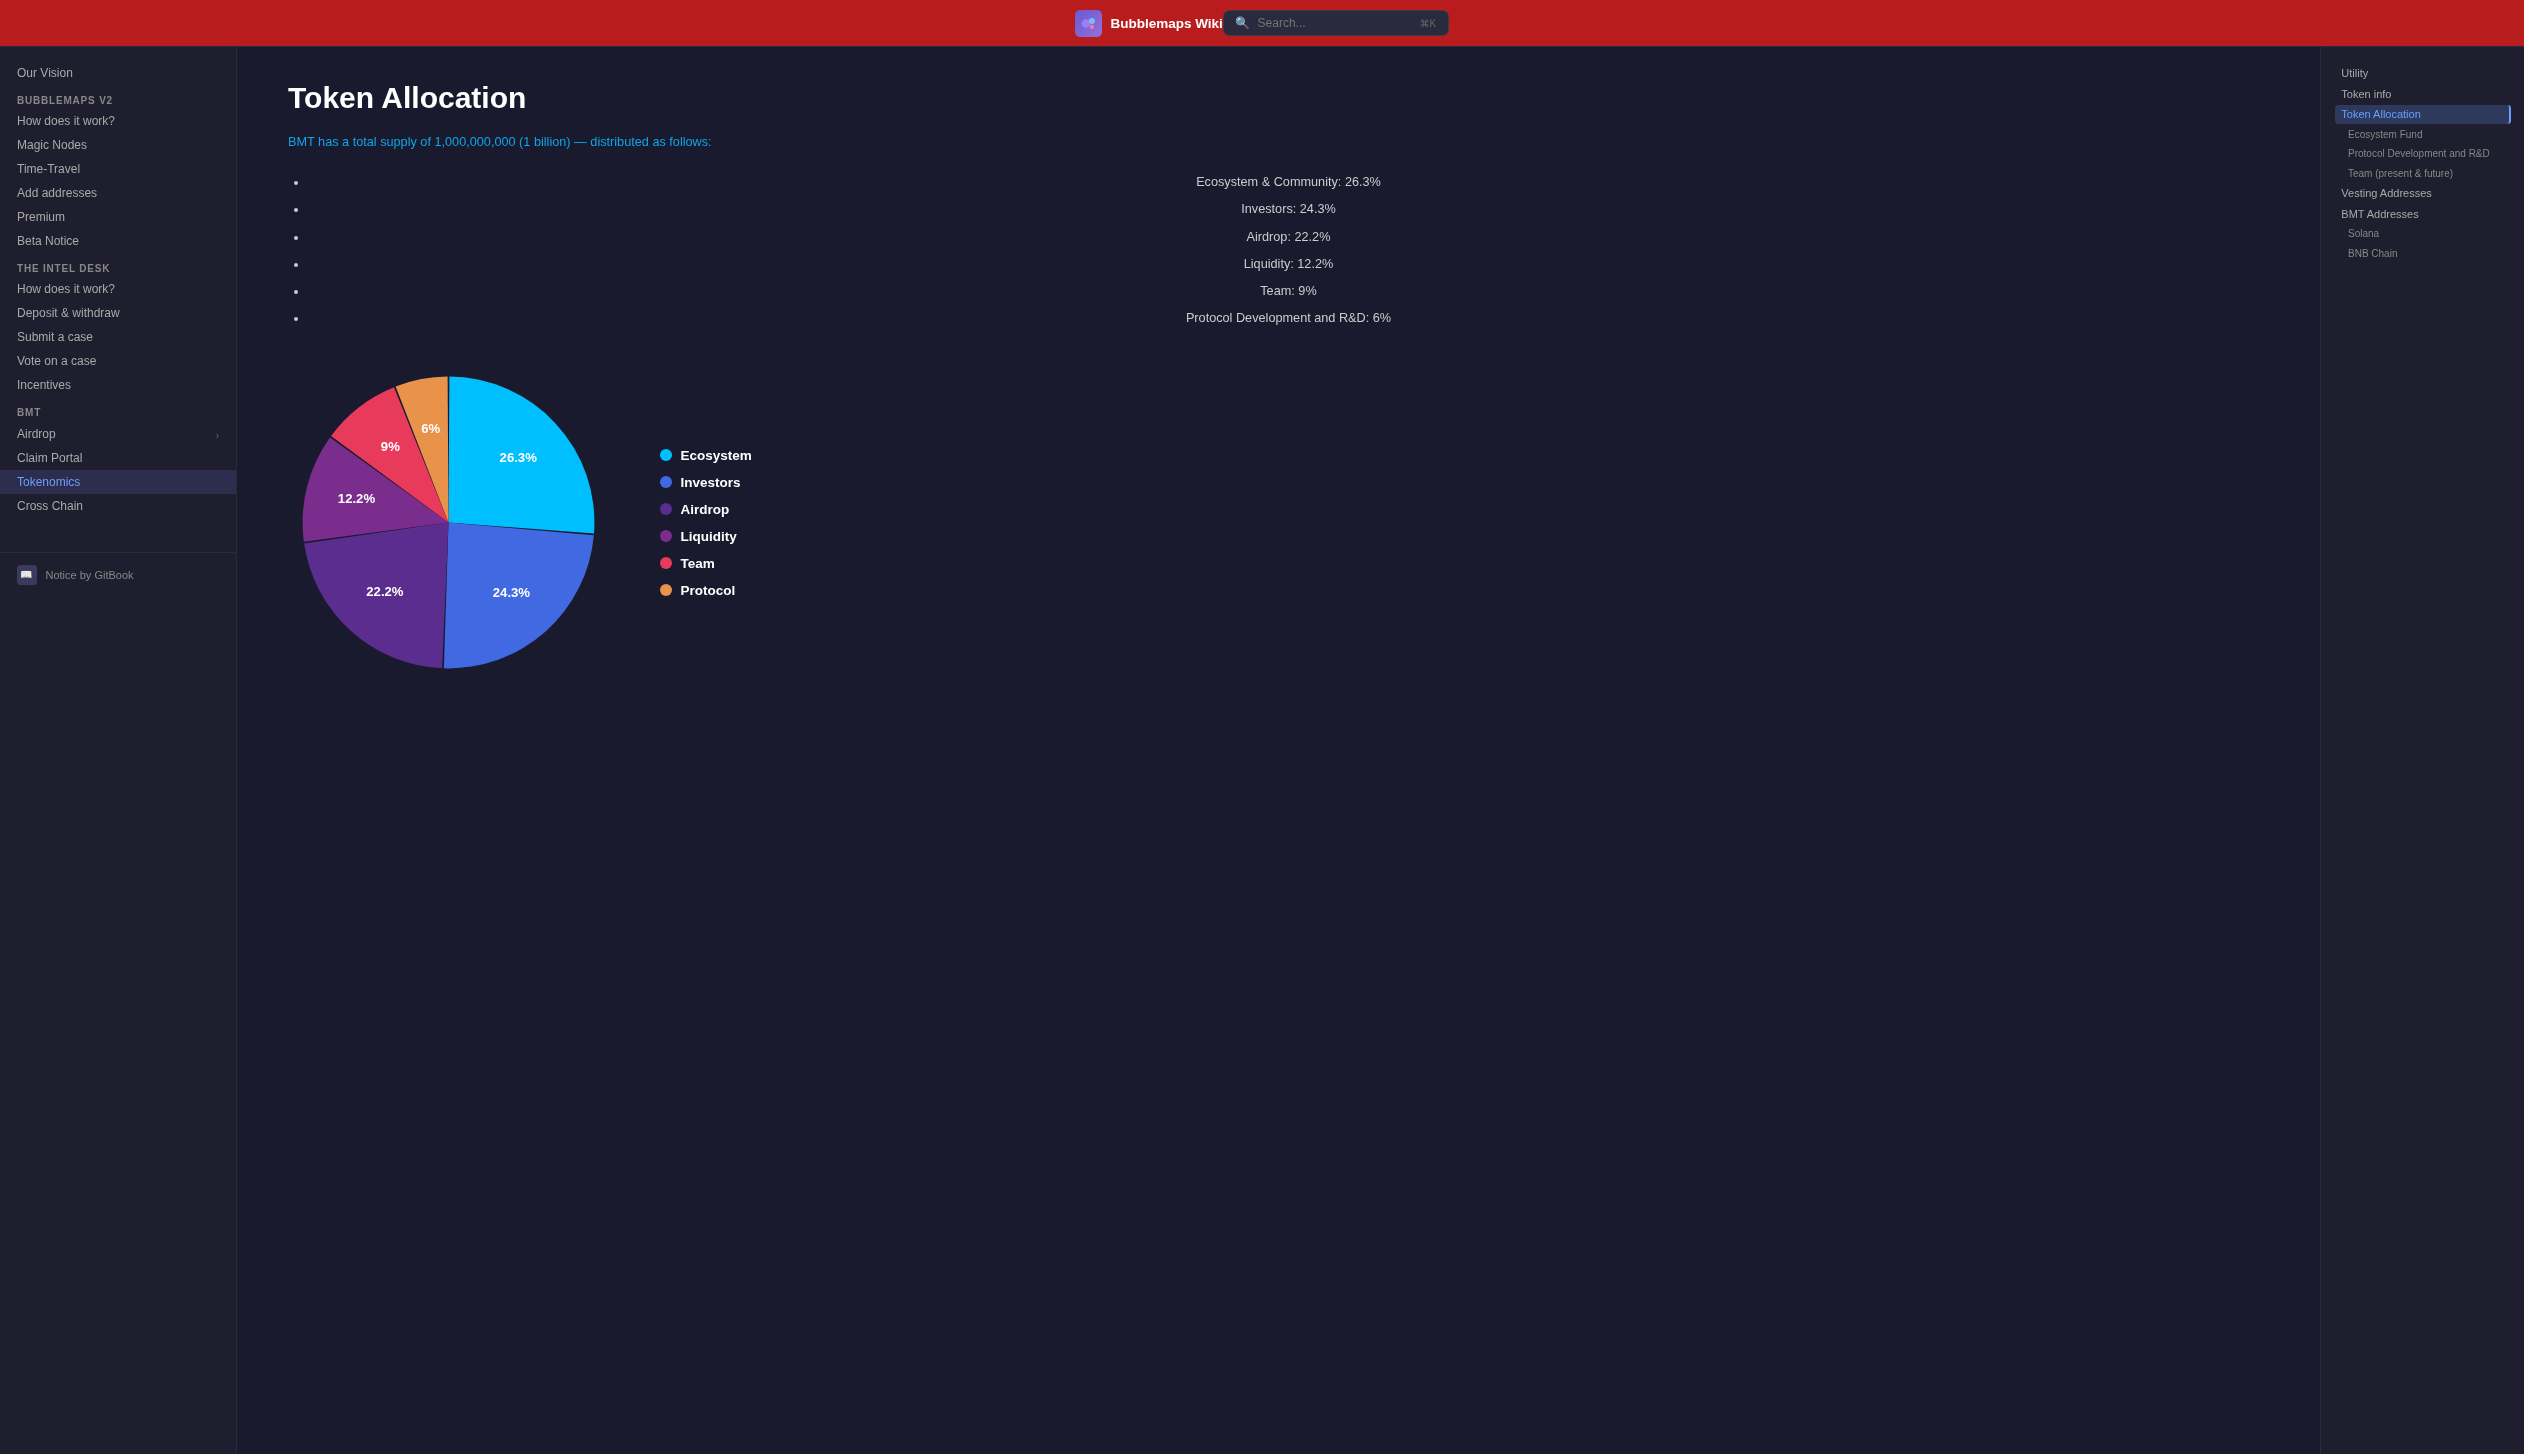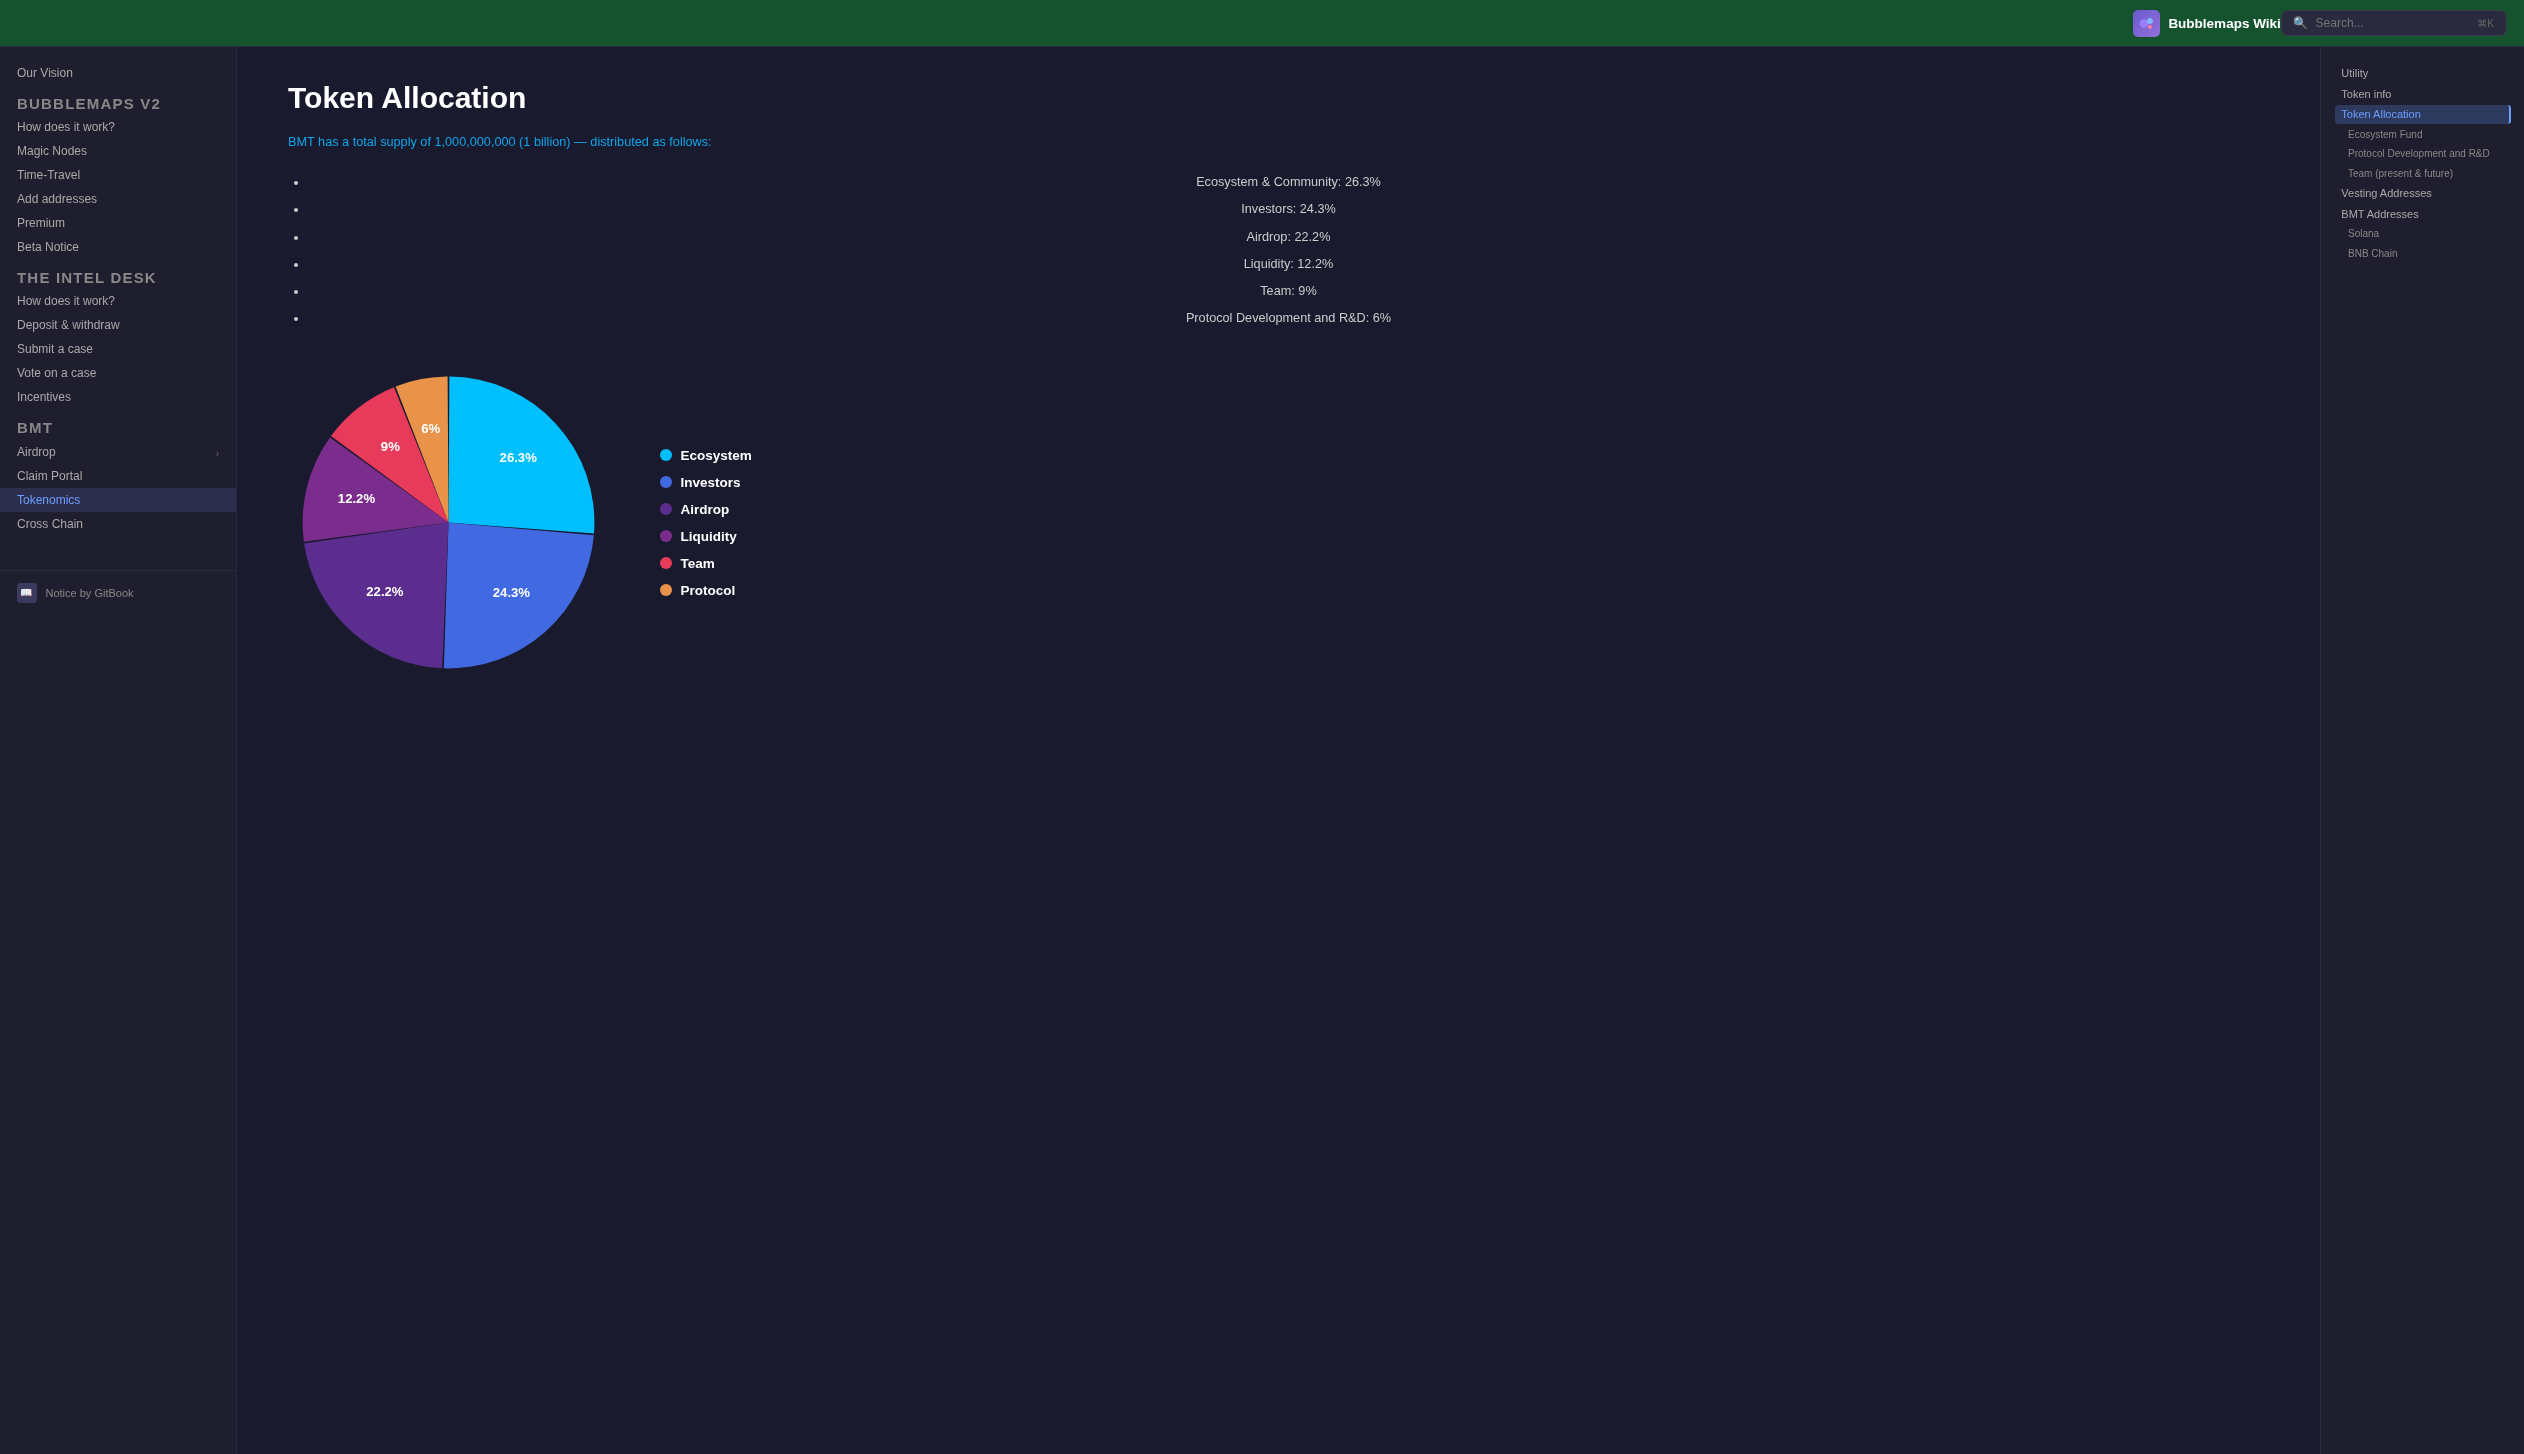--- a/index.html
+++ b/index.html
@@ -8,26 +8,26 @@
       background: #1a1a2e;
       color: #e0e0e0;
       height: 100vh;
       display: flex;
       flex-direction: column;
       overflow: hidden;
     }
 
     
     .header {
-      background: #14532d;
+      background: #b91c1c;
       border-bottom: 0.8px solid #2a2a3e;
       height: 47px;
       display: flex;
       align-items: center;
-      justify-content: flex-end;
+      justify-content: center;
       padding: 0 17px;
       flex-shrink: 0;
       z-index: 10;
     }
     .header-left {
       display: flex;
       align-items: center;
       gap: 8.5px;
     }
     .logo-icon {
@@ -100,21 +100,21 @@
       display: flex;
       align-items: flex-end;
       justify-content: space-between;
     }
     .sidebar-item.active {
       background: #2d2d4e;
       color: #6a9fff;
     }
     .sidebar-section-label {
       padding: 10px 17px 3.4px;
-      font-size: 15px;
+      font-size: 10px;
       font-weight: 700;
       color: #888;
       letter-spacing: 0.08em;
       text-transform: uppercase;
     }
     .sidebar-chevron { font-size: 10px; color: #666; }
     .gitbook-icon {
       width: 20px;
       height: 20px;
       background: #3a3a5e;

